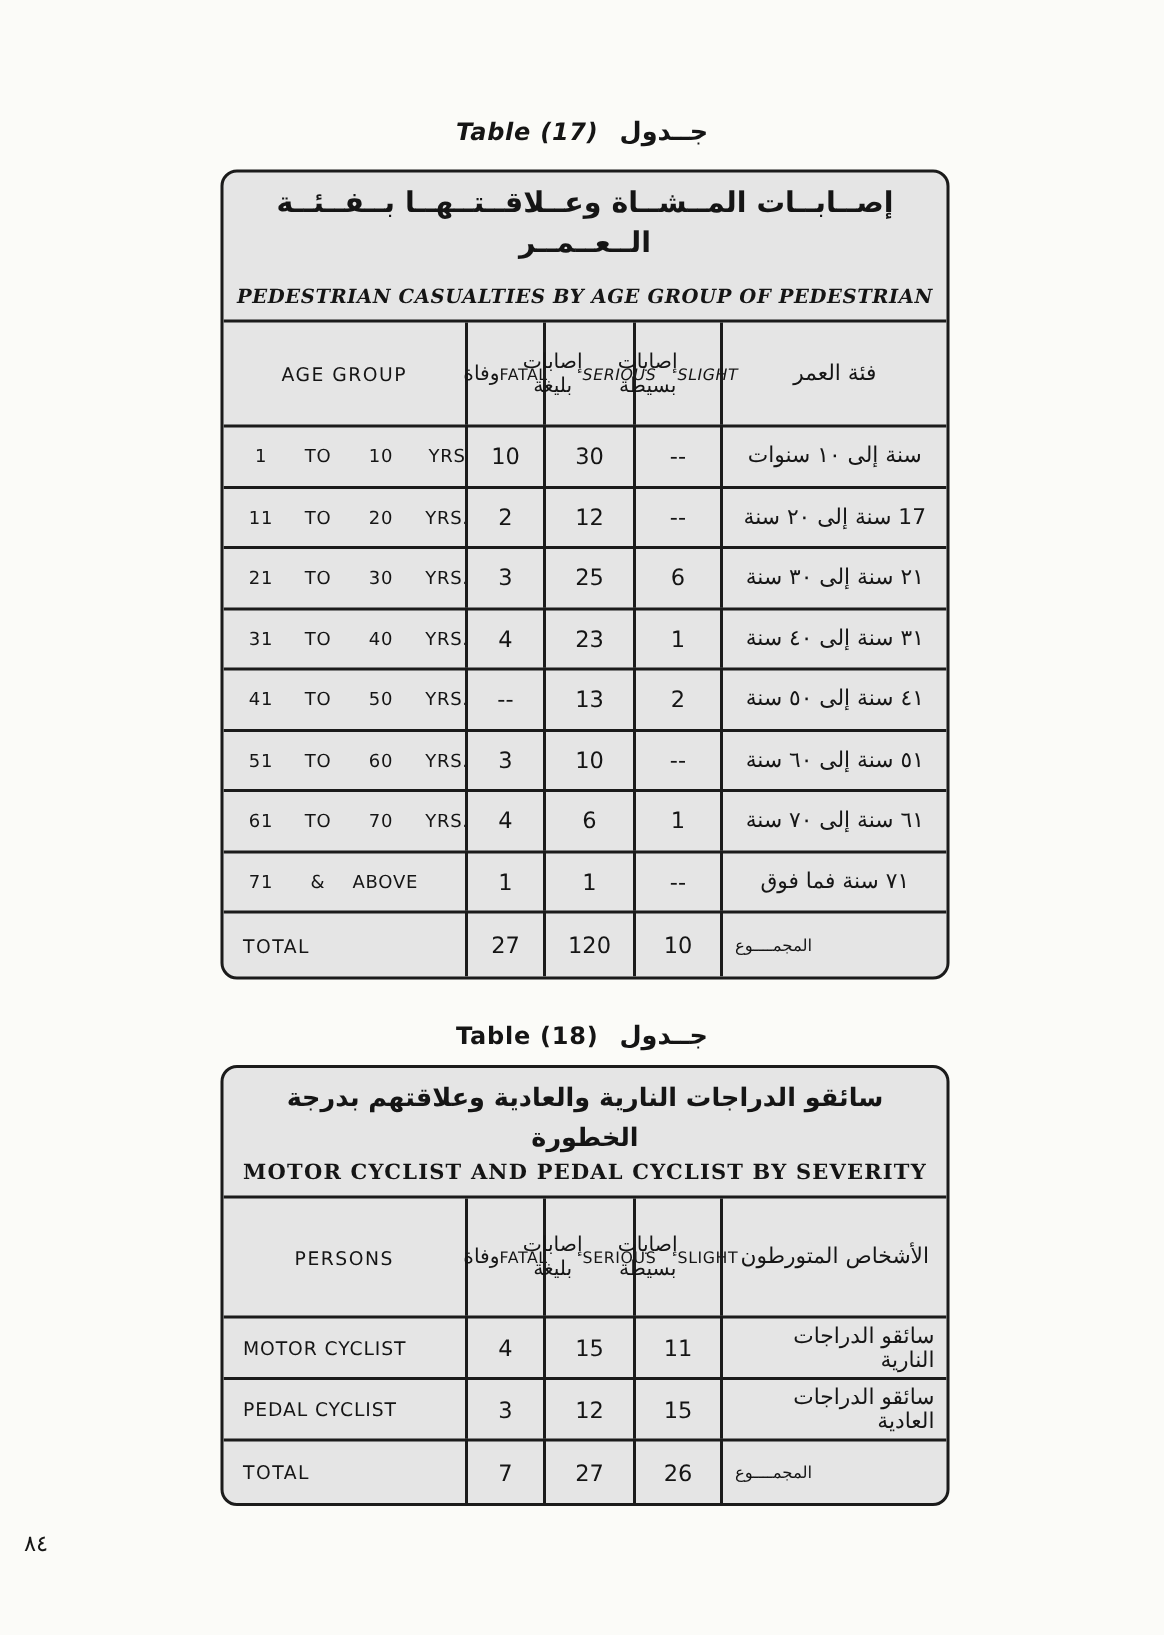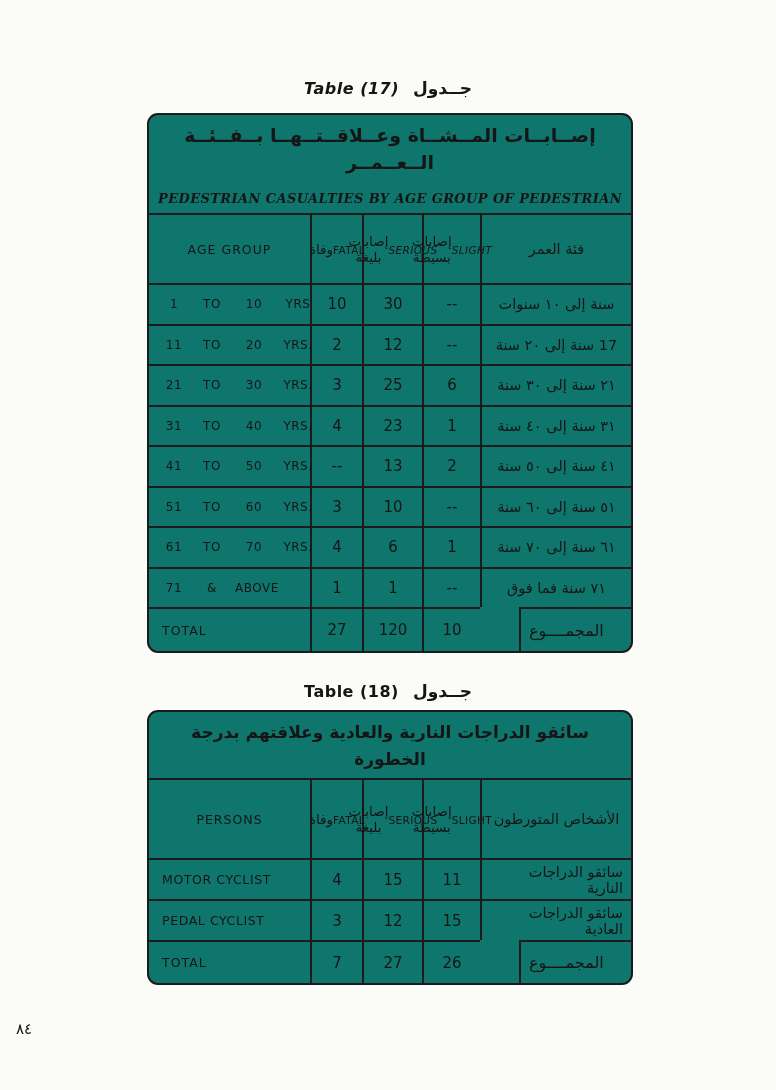--- a/index.html
+++ b/index.html
@@ -15,21 +15,21 @@
     position:absolute;left:0;width:776px;text-align:center;
     display:flex;justify-content:center;align-items:baseline;gap:14px;margin-top:12px;
   }
   .cap-en{font-weight:bold;font-size:16px;font-style:italic;letter-spacing:.5px;}
   .cap-ar{font-weight:bold;font-size:17px;}
 
   
   .tbl{
     position:absolute;left:147px;width:482px;
     border:2px solid #1b1b1b;border-radius:11px;overflow:hidden;
-    background:#0f766e;
+    background:#e5e5e5;
   }
   .tbl-title{border-bottom:2px solid #1b1b1b;text-align:center;padding:7px 6px 5px;}
   .title-ar{font-weight:bold;font-size:19px;line-height:27px;}
   .title-en{font-family:"DejaVu Serif",serif;font-weight:bold;font-size:13px;line-height:19px;letter-spacing:.4px;}
   .t17 .title-en{font-style:italic;margin-top:13px;}
 
   .grid{display:grid;grid-template-columns:161px 52px 60px 58px auto;}
   .row{display:contents;}
   .cell{
     border-left:2px solid #1b1b1b;border-top:2px solid #1b1b1b;
@@ -50,21 +50,21 @@
   .head-ar-col{font-size:14.5px;font-weight:500;}
 
   
   .num{font-size:15px;}
   .agecell{justify-content:flex-start;padding-left:10px;}
   .agegrid{display:grid;grid-template-columns:30px 40px 38px 44px;column-gap:3px;align-items:baseline;}
   .agegrid span{font-size:12px;text-align:center;white-space:nowrap;letter-spacing:.5px;}
   .arcell{font-size:14.5px;padding:0 8px;}
   .lblcell{justify-content:flex-start;padding-left:13px;font-size:12.5px;letter-spacing:.6px;}
   .totcell{justify-content:flex-start;padding-left:13px;font-size:12.5px;letter-spacing:1px;}
-  .tot-ar{justify-content:flex-end;padding-right:12px;font-size:16px;font-weight:500;margin-left:39px;}
+  .tot-ar{justify-content:flex-end;padding-right:12px;font-size:11px;font-weight:500;}
   .t17 .row.data .cell{min-height:40.5px;}
   .t17 .row.total .cell{min-height:44px;}
   .t18 .row.data .cell{min-height:41px;}
   .t18 .row.total .cell{min-height:43px;}
 
   .page-number{
     position:absolute;top:1020px;left:16px;width:776px;text-align:left;
     font-size:15px;letter-spacing:2px;
   }
 </style>
@@ -232,20 +232,21 @@
   </div>
 
   <div class="tbl-caption" style="top:669px;">
     <span class="cap-en" style="font-style:normal;">Table (18)</span>
     <span class="cap-ar" dir="rtl">جــدول</span>
   </div>
 
   <div class="tbl t18" style="top:710px;">
     <div class="tbl-title">
       <div class="title-ar" style="font-size:17px;" dir="rtl">سائقو الدراجات النارية والعادية وعلاقتهم بدرجة الخطورة</div>
+      <div class="title-en" style="font-size:14px;letter-spacing:.8px;">MOTOR CYCLIST AND PEDAL CYCLIST BY SEVERITY</div>
     </div>
     <div class="grid">
       <div class="row header">
         <div class="cell head-lbl">PERSONS</div>
         <div class="cell hcell">
           <span class="h-ar" dir="rtl">وفاة</span>
           <span class="h-en">FATAL</span>
         </div>
         <div class="cell hcell">
           <span class="h-ar" dir="rtl">إصابات بليغة</span>

